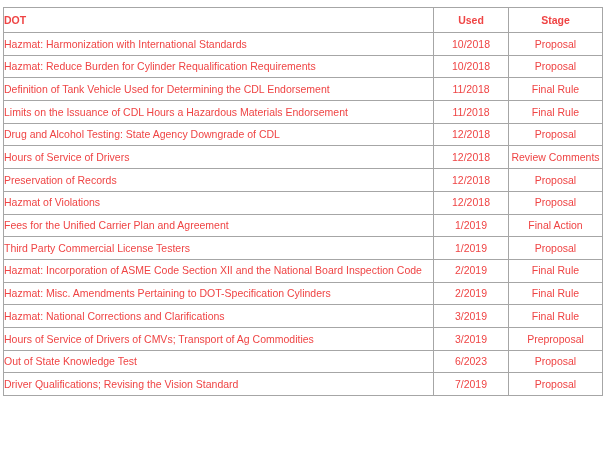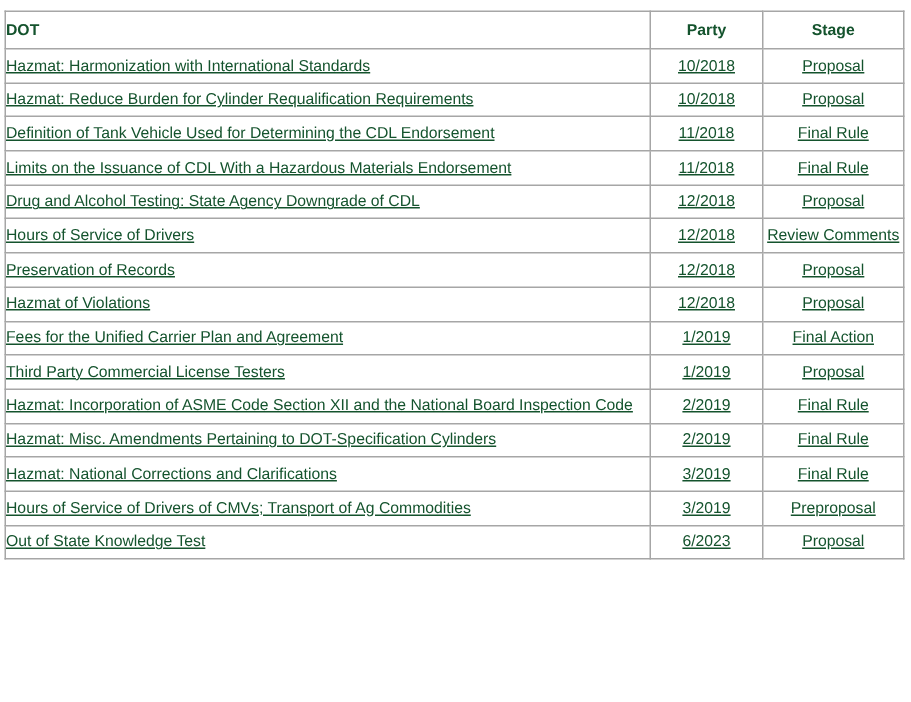--- a/index.html
+++ b/index.html
@@ -11,36 +11,36 @@
     overflow: hidden;
     font-family: "Liberation Sans", sans-serif;
   }
   .doc-table {
     position: absolute;
     left: 3px;
     top: 7px;
     width: 599px;
     border-collapse: collapse;
     table-layout: fixed;
-    color: #14532d;
+    color: #ef4444;
   }
   .doc-table col.c-item  { width: 430px; }
   .doc-table col.c-date  { width: 75px;  }
   .doc-table col.c-stage { width: 94px;  }
   .doc-table th, .doc-table td {
     border: 1px solid #a6a6a6;
     font-size: 10.5px;
     line-height: 1;
     white-space: nowrap;
     overflow: hidden;
     vertical-align: middle;
     padding: 0;
   }
   .doc-table thead tr { height: 25px; }
-  .doc-table tbody tr { height: 22.7px; text-decoration: underline; }
+  .doc-table tbody tr { height: 22.7px; }
   .th-title {
     font-size: 14px;
     font-weight: bold;
     text-align: left;
     padding-left: 5px;
   }
   .th-col {
     font-weight: bold;
     text-align: center;
   }
@@ -58,42 +58,42 @@
 
 <table class="doc-table">
   <colgroup>
     <col class="c-item">
     <col class="c-date">
     <col class="c-stage">
   </colgroup>
   <thead>
     <tr>
       <th class="th-title">DOT</th>
-      <th class="th-col">Party</th>
+      <th class="th-col">Used</th>
       <th class="th-col">Stage</th>
     </tr>
   </thead>
   <tbody>
       <tr>
         <td class="td-item">Hazmat: Harmonization with International Standards</td>
         <td class="td-date">10/2018</td>
         <td class="td-stage">Proposal</td>
       </tr>
       <tr>
         <td class="td-item">Hazmat: Reduce Burden for Cylinder Requalification Requirements</td>
         <td class="td-date">10/2018</td>
         <td class="td-stage">Proposal</td>
       </tr>
       <tr>
         <td class="td-item">Definition of Tank Vehicle Used for Determining the CDL Endorsement</td>
         <td class="td-date">11/2018</td>
         <td class="td-stage">Final Rule</td>
       </tr>
       <tr>
-        <td class="td-item">Limits on the Issuance of CDL With a Hazardous Materials Endorsement</td>
+        <td class="td-item">Limits on the Issuance of CDL Hours a Hazardous Materials Endorsement</td>
         <td class="td-date">11/2018</td>
         <td class="td-stage">Final Rule</td>
       </tr>
       <tr>
         <td class="td-item">Drug and Alcohol Testing: State Agency Downgrade of CDL</td>
         <td class="td-date">12/2018</td>
         <td class="td-stage">Proposal</td>
       </tr>
       <tr>
         <td class="td-item">Hours of Service of Drivers</td>
@@ -138,14 +138,19 @@
       <tr>
         <td class="td-item">Hours of Service of Drivers of CMVs; Transport of Ag Commodities</td>
         <td class="td-date">3/2019</td>
         <td class="td-stage">Preproposal</td>
       </tr>
       <tr>
         <td class="td-item">Out of State Knowledge Test</td>
         <td class="td-date">6/2023</td>
         <td class="td-stage">Proposal</td>
       </tr>
+      <tr>
+        <td class="td-item">Driver Qualifications; Revising the Vision Standard</td>
+        <td class="td-date">7/2019</td>
+        <td class="td-stage">Proposal</td>
+      </tr>
     </tbody>
 </table>
 
 </body></html>

